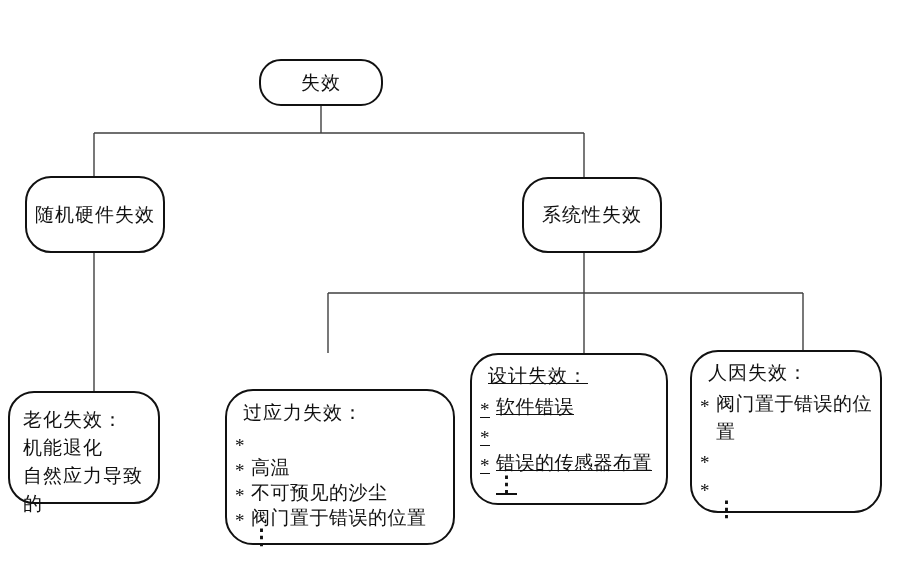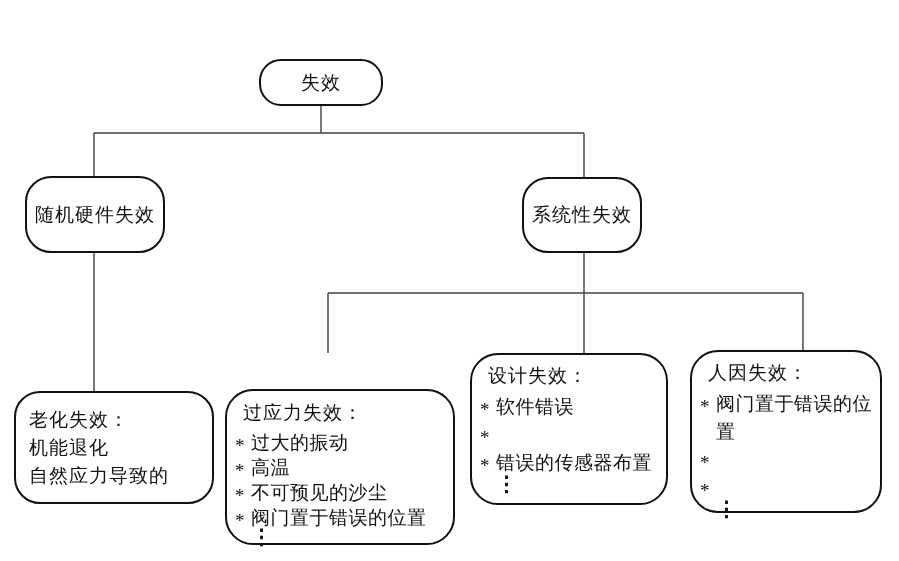--- a/index.html
+++ b/index.html
@@ -68,54 +68,53 @@
   </svg>
 
   <div class="node center round-sm" style="left:259px;top:59px;width:124px;height:47px;">
     <span>失效</span>
   </div>
 
   <div class="node center round-md" style="left:25px;top:176px;width:140px;height:77px;">
     <span>随机硬件失效</span>
   </div>
 
-  <div class="node center round-md" style="left:522px;top:177px;width:120px;height:76px;">
+  <div class="node center round-md" style="left:522px;top:177px;width:140px;height:76px;">
     <span>系统性失效</span>
   </div>
 
-  <div class="node textbox round-md aging-pad" style="left:14px;top:391px;width:200px;height:113px;">
+  <div class="node textbox round-md aging-pad" style="left:8px;top:391px;width:152px;height:113px;">
     <div class="aging-lines">老化失效：</div>
     <div class="aging-lines">机能退化</div>
     <div class="aging-lines">自然应力导致的</div>
   </div>
 
   <div class="node textbox round-lg pt10" style="left:225px;top:352px;width:230px;height:156px;margin-top:37px;">
     <div class="title">过应力失效：</div>
     <ul class="list li-25">
       <li>
         <span class="bullet">*</span>
-        <span>过大的振动</span>
       </li>
       <li>
         <span class="bullet">*</span>
         <span>高温</span>
       </li>
       <li>
         <span class="bullet">*</span>
         <span>不可预见的沙尘</span>
       </li>
       <li>
         <span class="bullet">*</span>
         <span>阀门置于错误的位置</span>
       </li>
     </ul>
     <div class="vellipsis">⋮</div>
   </div>
 
-  <div class="node textbox round-lg pt8" style="left:470px;top:353px;width:198px;height:152px;">
+  <div class="node textbox round-lg pt8" style="left:470px;top:353px;width:198px;height:152px;text-decoration:underline;">
     <div class="title">设计失效：</div>
     <ul class="list li-28">
       <li>
         <span class="bullet">*</span>
         <span>软件错误</span>
       </li>
       <li>
         <span class="bullet">*</span>
       </li>
       <li>

